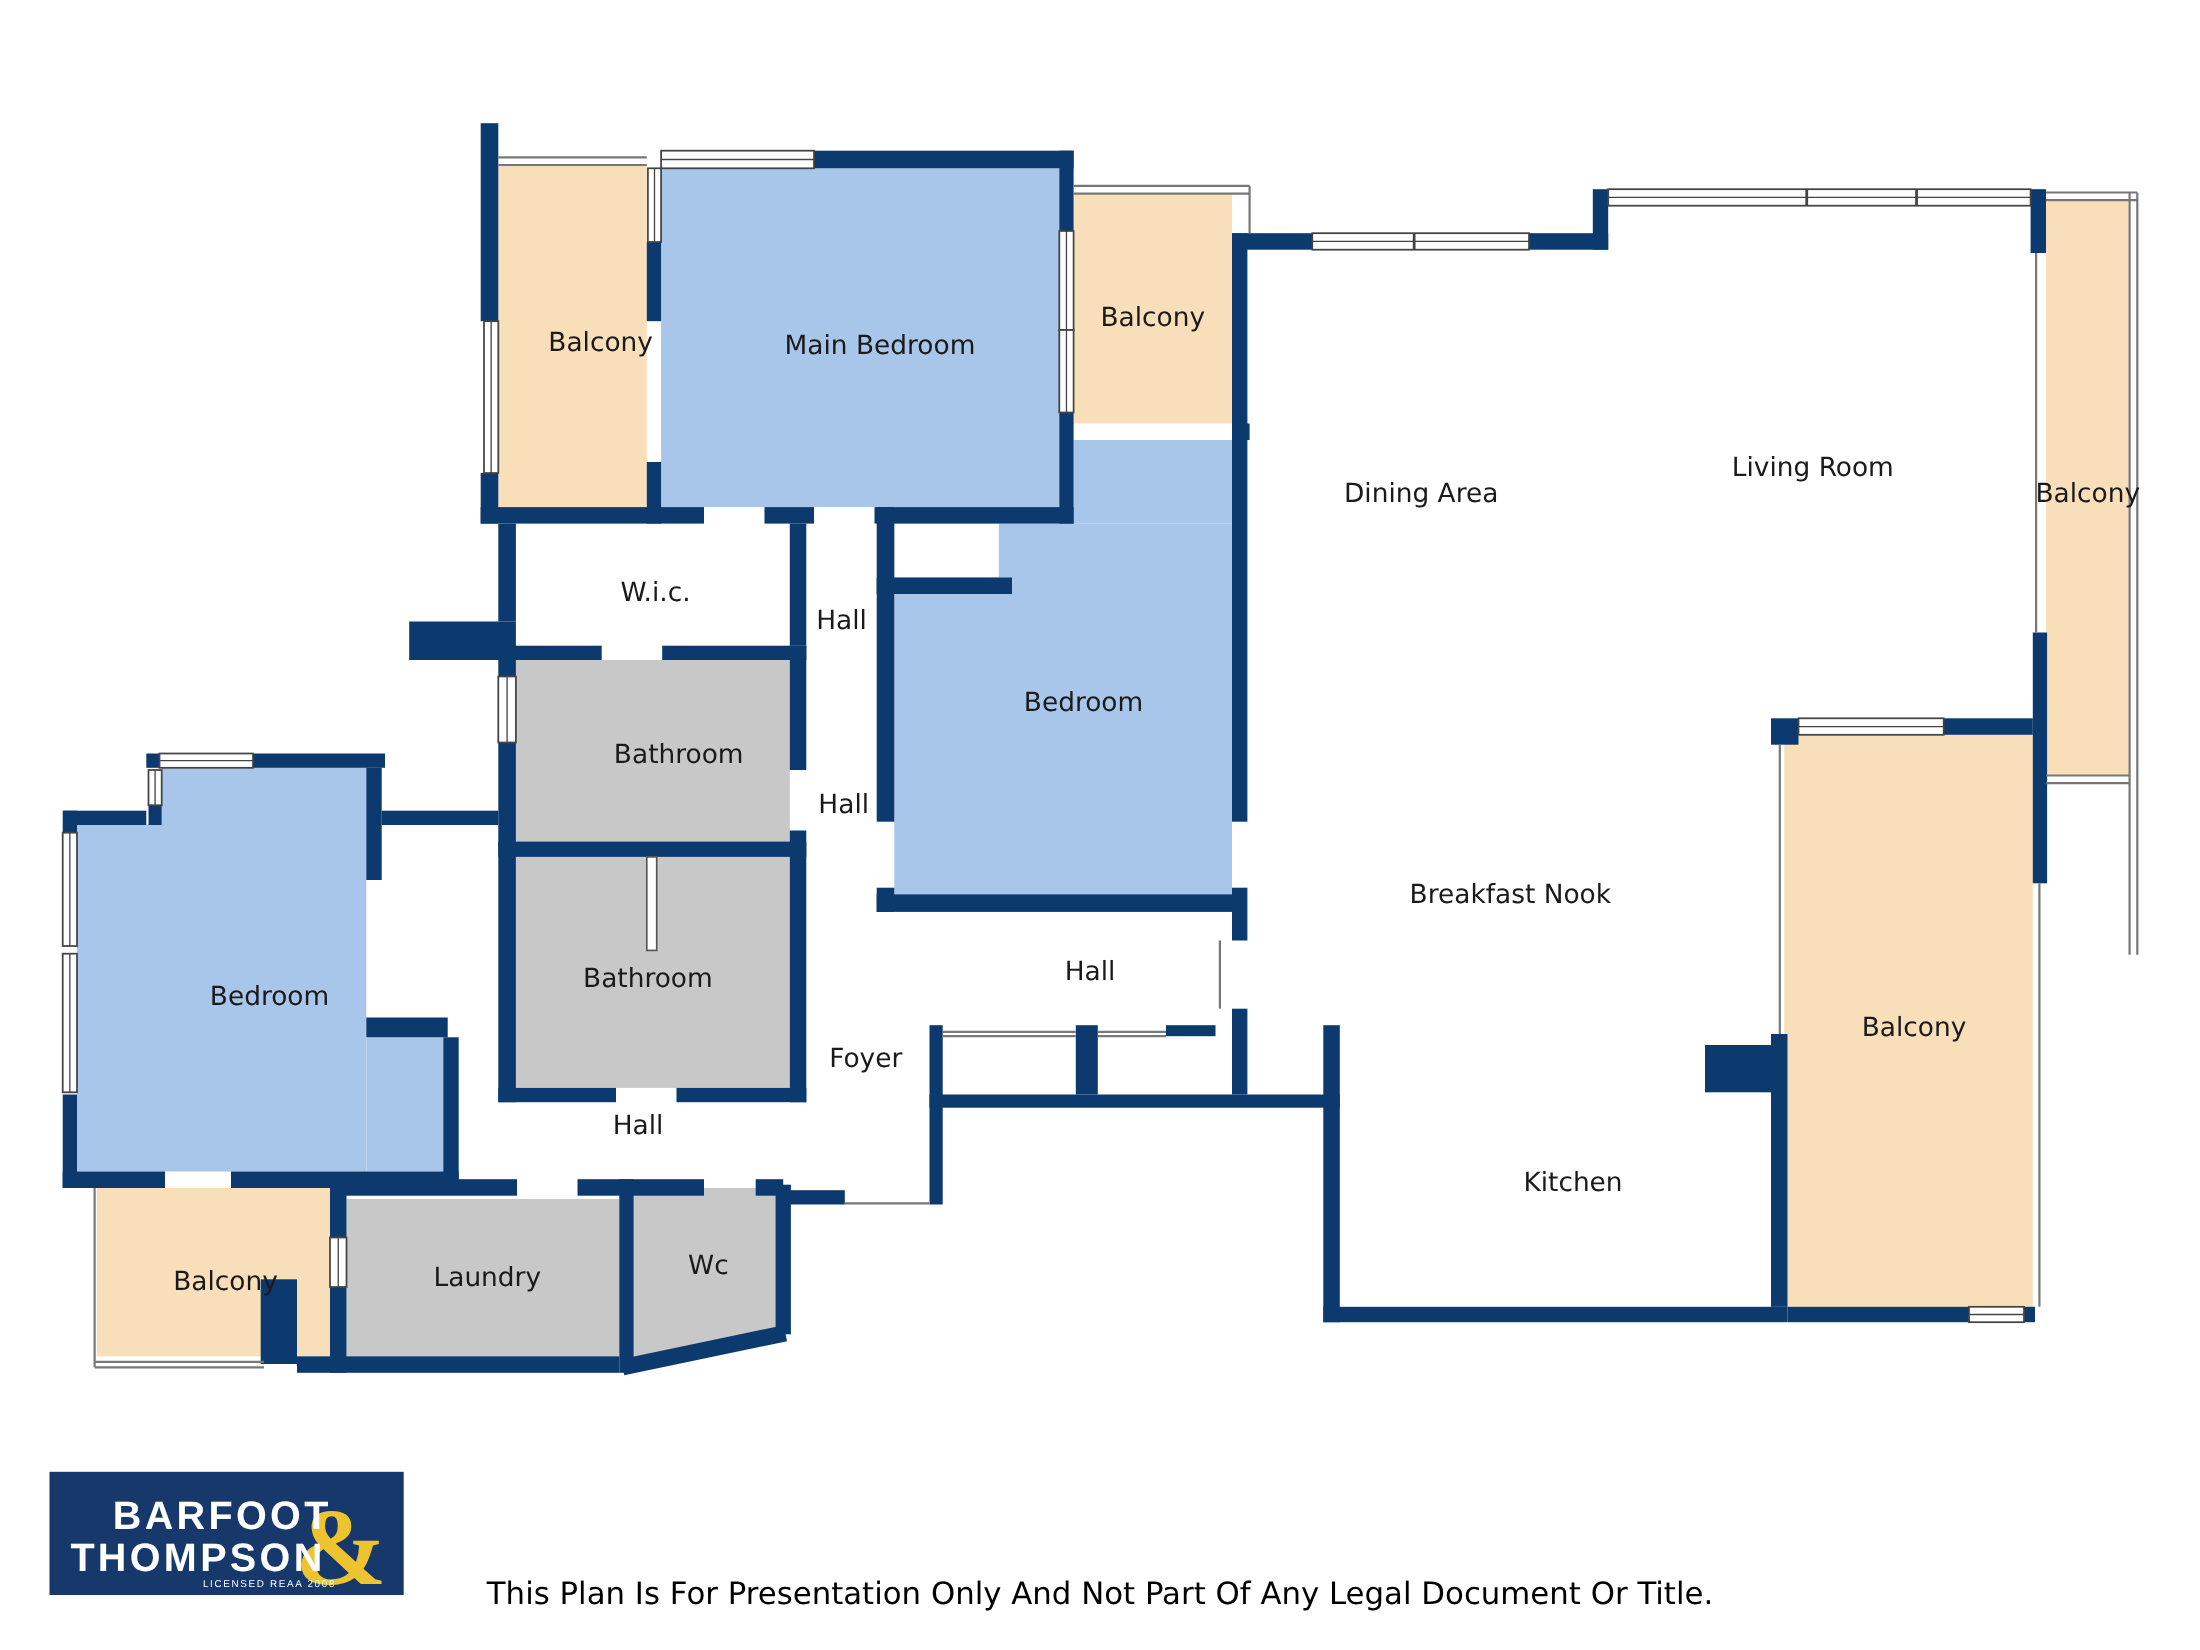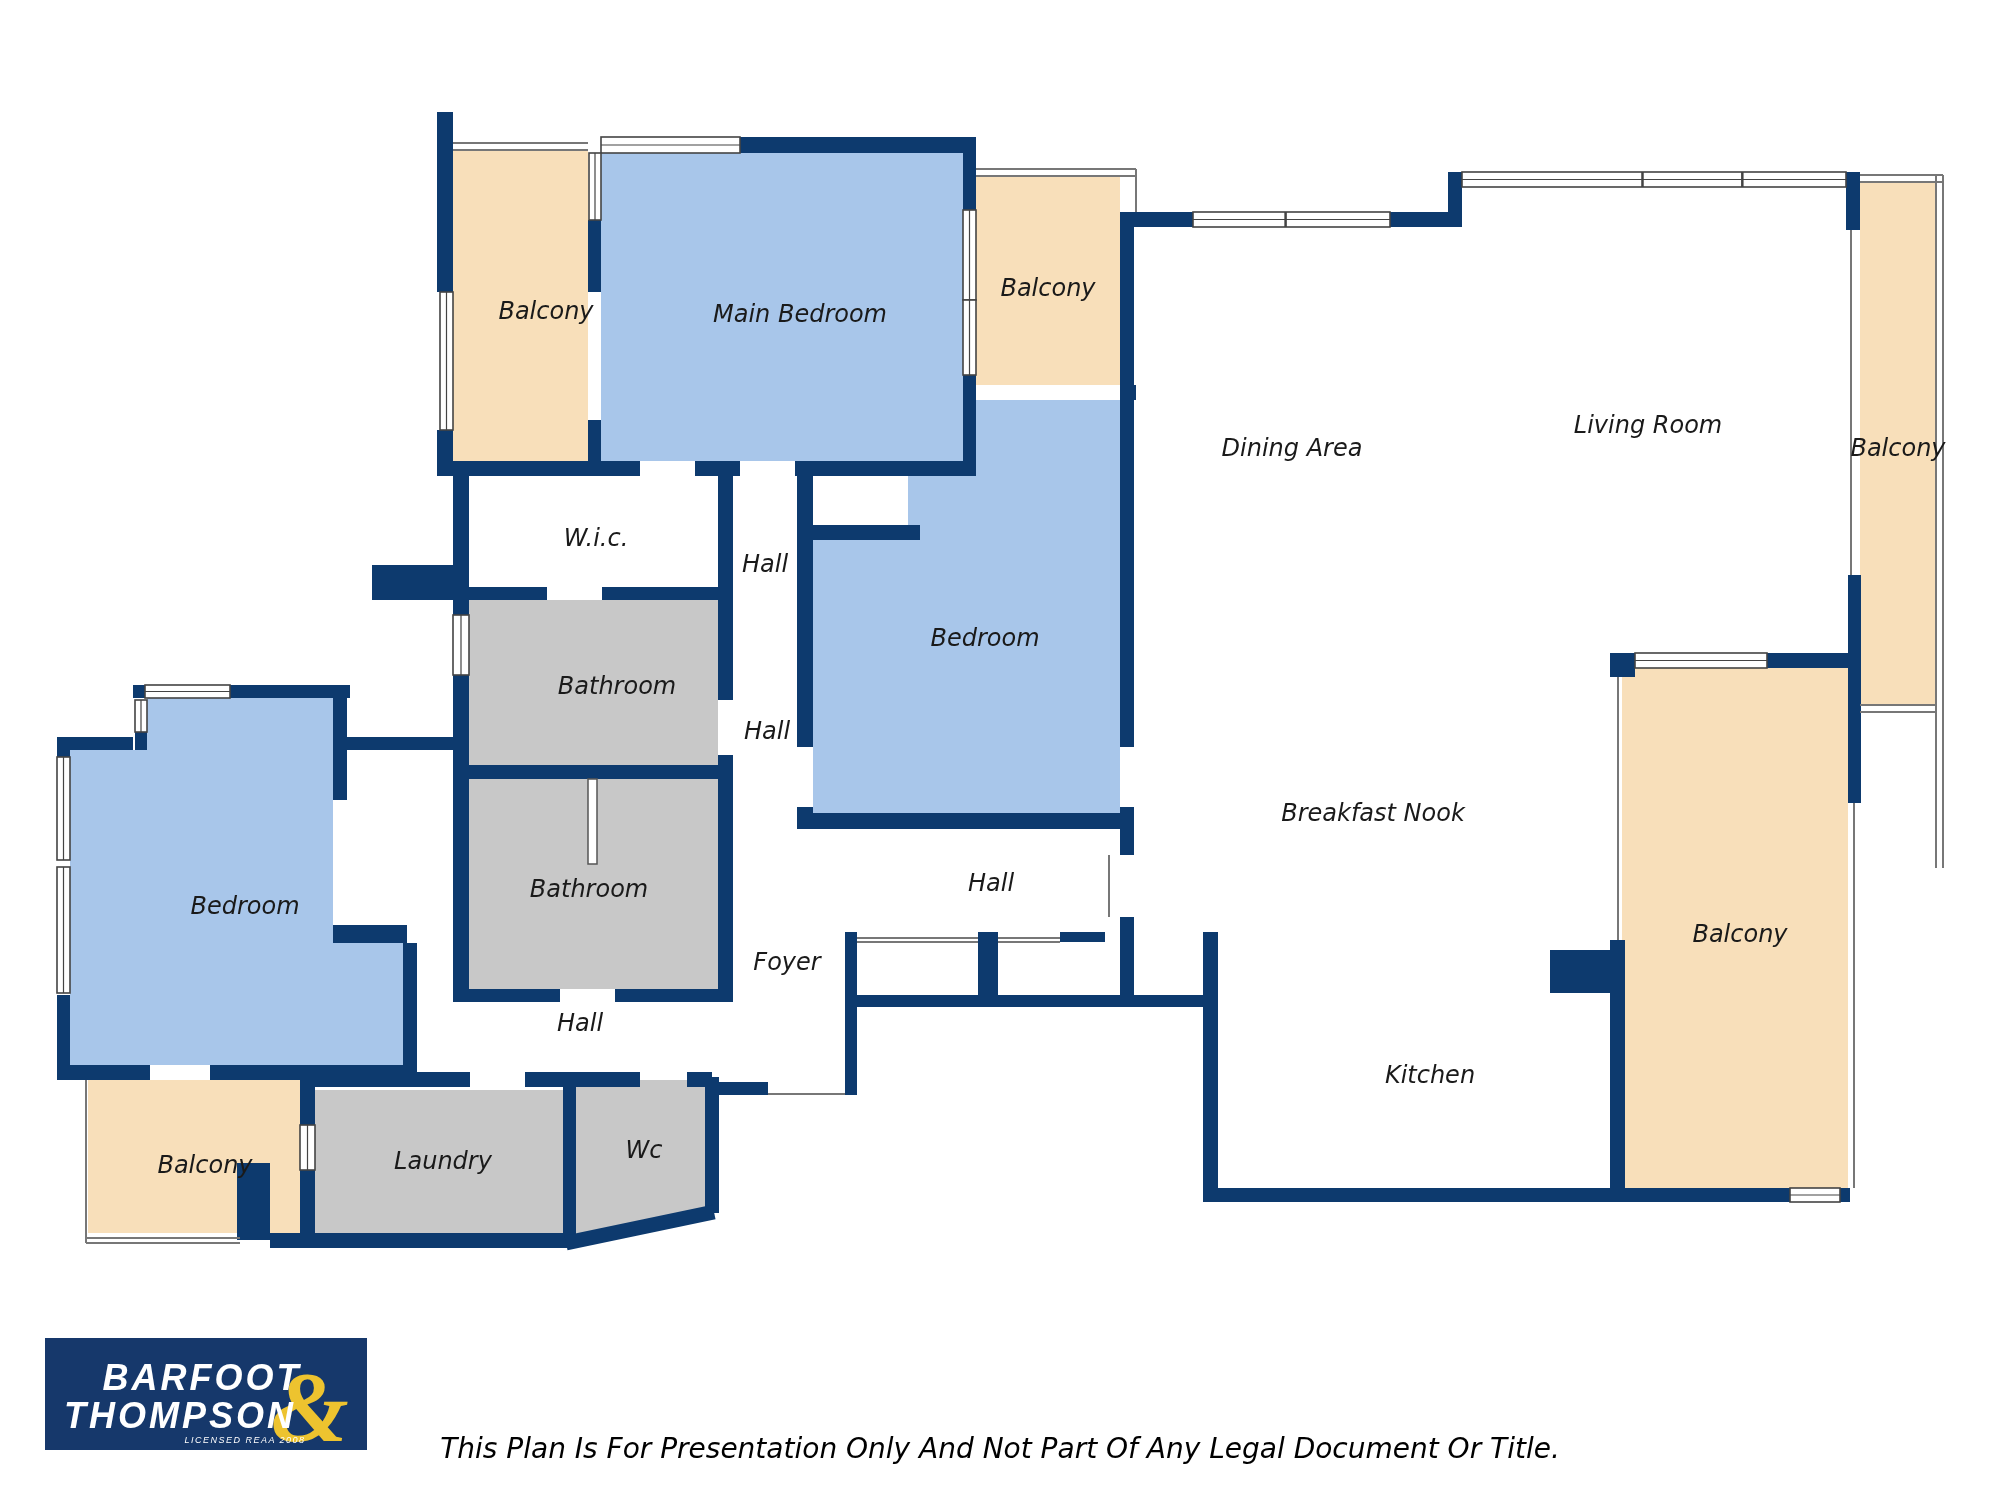--- a/index.html
+++ b/index.html
@@ -1,16 +1,16 @@
 <!DOCTYPE html>
 <html><head>
 <meta charset="utf-8">
 <style>
   html,body{margin:0;padding:0;background:#ffffff;}
-  .page{width:2000px;height:1500px;position:relative;background:#ffffff;overflow:hidden;font-style:italic;}
+  .page{width:2000px;height:1500px;position:relative;background:#ffffff;overflow:hidden;}
   svg{display:block;}
   text{font-family:"DejaVu Sans",sans-serif;}
   .room-label{fill:#1a1a1a;font-size:24px;}
   .logo-line{fill:#ffffff;font-weight:bold;letter-spacing:3px;font-family:"Liberation Sans",sans-serif;}
   .logo-amp{fill:#edc32f;font-weight:bold;font-family:"Liberation Serif",serif;}
   .logo-tag{fill:#ffffff;font-size:9px;letter-spacing:1.5px;font-family:"Liberation Sans",sans-serif;}
   .disclaimer{fill:#000000;font-size:28px;}
 </style>
 </head>
 <body>

